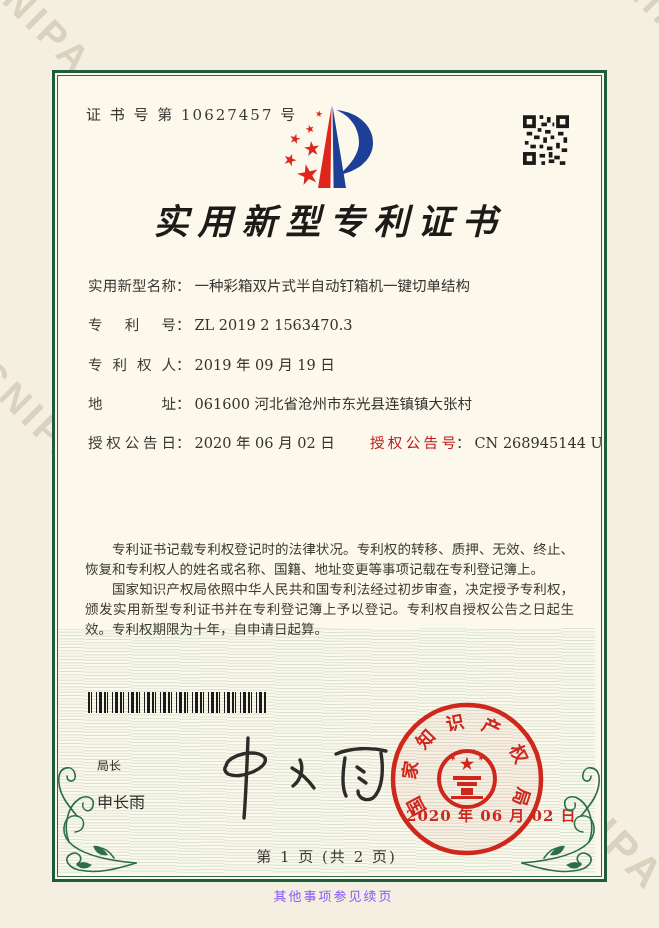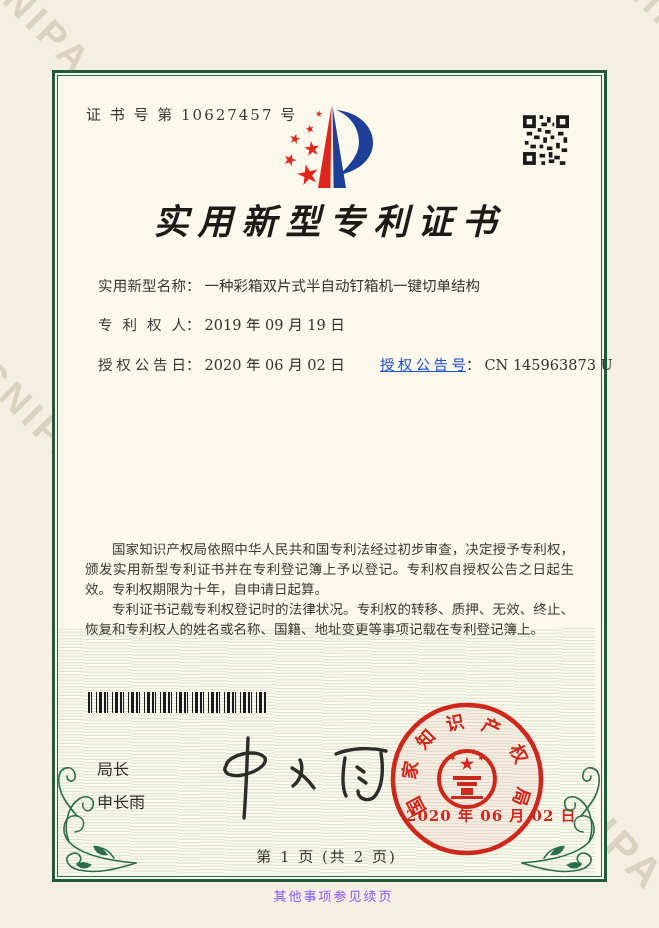--- a/index.html
+++ b/index.html
@@ -41,39 +41,39 @@
   
   .cert-no{position:absolute;left:86px;top:103px;font-size:15px;letter-spacing:2px;color:#3a3a34;}
   .logo{position:absolute;left:262px;top:98px;}
   .qr{position:absolute;left:523px;top:115px;}
   .title{
     position:absolute;left:0;top:193px;width:659px;text-align:center;
     font-size:35px;font-weight:700;letter-spacing:9px;color:#1c1b18;font-style:italic;
   }
   
   .fields{position:absolute;left:88px;top:274px;width:500px;}
-  .frow{height:39.3px;font-size:14.5px;position:relative;white-space:nowrap;margin-left:10px;}
+  .frow{height:39.3px;font-size:14.5px;position:relative;white-space:nowrap;}
   .flabel{display:inline-block;width:88px;text-align:justify;text-align-last:justify;color:#3a3a34;}
   .fcolon{color:#3a3a34;}
   .fvalue{margin-left:4px;color:#34332d;}
   .pair2{position:absolute;left:282px;top:0;}
-  .flabel2{display:inline-block;width:86px;text-align:justify;text-align-last:justify;color:#1d4ed8;text-decoration:underline;}
+  .flabel2{display:inline-block;width:86px;text-align:justify;text-align-last:justify;color:#b91c1c;}
   
   .paras{position:absolute;left:85px;top:539px;width:489px;font-size:13.5px;line-height:20px;color:#3c3b32;text-align:justify;}
   .paras p{margin:0;text-indent:2em;}
   
   .barcode{
     position:absolute;left:88px;top:692px;width:178px;height:21px;
     background-image:repeating-linear-gradient(90deg,
       #1b1b1b 0 2px, transparent 2px 3px,
       #1b1b1b 3px 4px, transparent 4px 8px,
       #1b1b1b 8px 9px, transparent 9px 11px,
       #1b1b1b 11px 14px, transparent 14px 16px);
   }
-  .sig-title{position:absolute;left:97px;top:756px;font-size:16px;font-family:"DejaVu Sans","Liberation Sans",sans-serif;color:#2e2d28;}
+  .sig-title{position:absolute;left:97px;top:756px;font-size:12px;font-family:"DejaVu Sans","Liberation Sans",sans-serif;color:#2e2d28;}
   .sig-name{position:absolute;left:97px;top:789px;font-size:16px;font-family:Liberation Serif, serif;color:#2e2d28;text-align:right;}
   .sig-hand{position:absolute;left:188px;top:722px;}
   
   .seal{position:absolute;left:383px;top:697px;}
   .seal-date{position:absolute;left:406px;top:804px;font-size:15px;letter-spacing:1px;color:#ce281d;font-weight:600;}
   
   .orn{position:absolute;}
   .orn-l{left:46px;top:763px;transform:scaleX(-1);}
   .orn-r{left:520px;top:763px;}
   .page-num{position:absolute;left:52px;top:845px;width:549px;text-align:center;font-size:15px;letter-spacing:2px;color:#3a3a34;}
@@ -150,33 +150,39 @@
       </g>
     </svg>
 
     <div class="title">实用新型专利证书</div>
 
     <div class="fields">
       <div class="frow">
         <span class="flabel">实用新型名称</span><span class="fcolon">：</span><span class="fvalue">一种彩箱双片式半自动钉箱机一键切单结构</span>
       </div>
       <div class="frow">
+        <span class="flabel">专利号</span><span class="fcolon">：</span><span class="fvalue">ZL 2019 2 1563470.3</span>
+      </div>
+      <div class="frow">
         <span class="flabel">专利权人</span><span class="fcolon">：</span><span class="fvalue">2019 年 09 月 19 日</span>
+      </div>
+      <div class="frow">
+        <span class="flabel">地址</span><span class="fcolon">：</span><span class="fvalue">061600 河北省沧州市东光县连镇镇大张村</span>
       </div>
       <div class="frow">
         <span class="flabel">授权公告日</span><span class="fcolon">：</span><span class="fvalue">2020 年 06 月 02 日</span>
         <span class="pair2">
-          <span class="flabel2">授权公告号</span><span class="fcolon">：</span><span class="fvalue">CN 145963873 U</span>
+          <span class="flabel2">授权公告号</span><span class="fcolon">：</span><span class="fvalue">CN 268945144 U</span>
         </span>
       </div>
     </div>
 
     <div class="paras">
+      <p>专利证书记载专利权登记时的法律状况。专利权的转移、质押、无效、终止、恢复和专利权人的姓名或名称、国籍、地址变更等事项记载在专利登记簿上。</p>
       <p>国家知识产权局依照中华人民共和国专利法经过初步审查，决定授予专利权，颁发实用新型专利证书并在专利登记簿上予以登记。专利权自授权公告之日起生效。专利权期限为十年，自申请日起算。</p>
-      <p>专利证书记载专利权登记时的法律状况。专利权的转移、质押、无效、终止、恢复和专利权人的姓名或名称、国籍、地址变更等事项记载在专利登记簿上。</p>
     </div>
 
     <div class="barcode"></div>
 
     <div class="sig-title">局长</div>
     <div class="sig-name">申长雨</div>
     <svg class="sig-hand" width="210" height="105" viewBox="0 0 210 105">
       <g fill="none" stroke="#2d2c28" stroke-width="3.4" stroke-linecap="round" stroke-linejoin="round">
         <path d="M60,16 C59,42 58,72 56,96"></path>
         <path d="M38,44 C40,32 70,26 77,36 C81,46 52,58 40,52 C35,48 37,45 38,44"></path>

